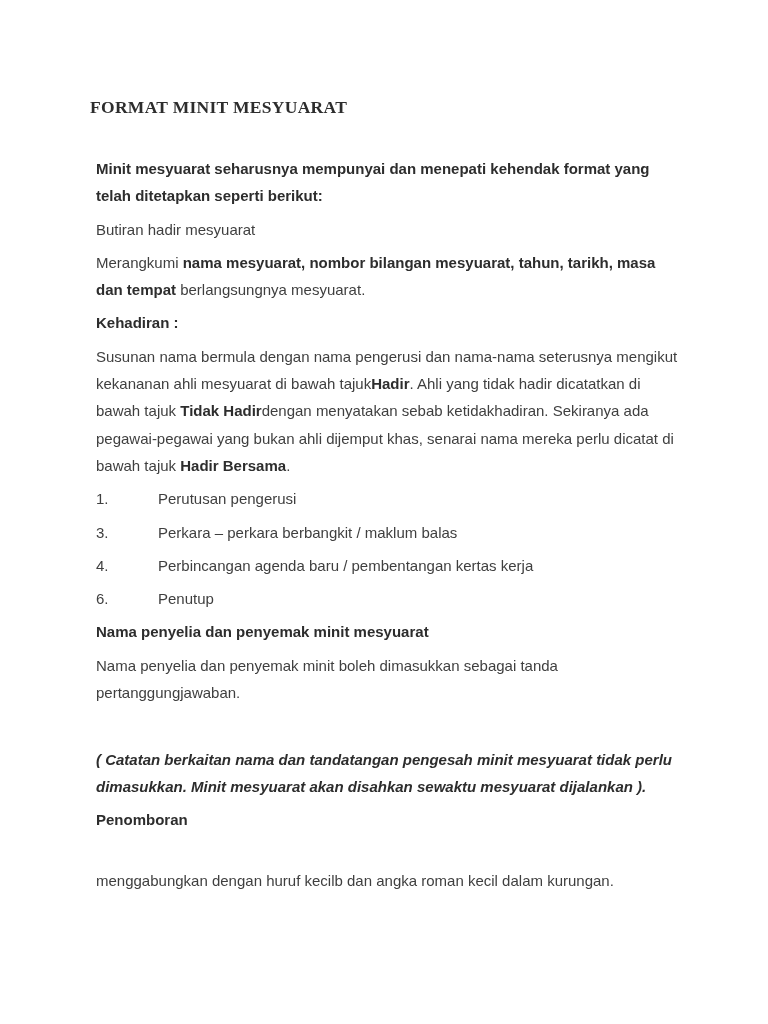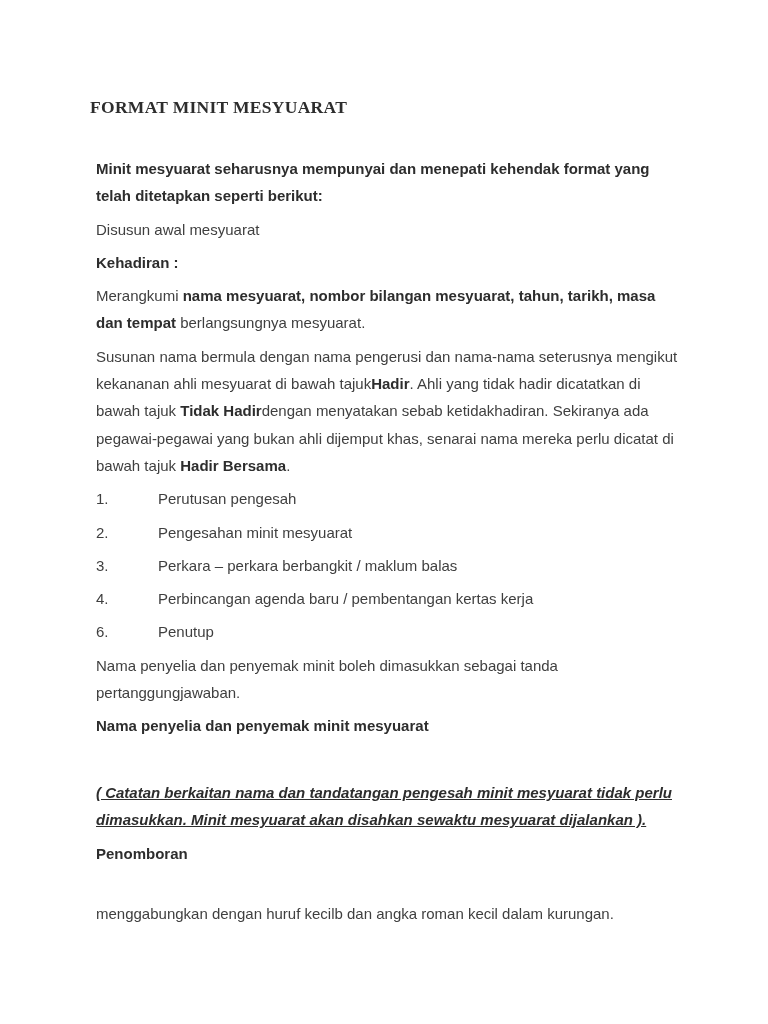--- a/index.html
+++ b/index.html
@@ -40,46 +40,44 @@
   .doc-body p {
     margin: 6px;
     padding: 0;
   }
   .doc-body .b {
     font-weight: 700;
     color: #2d2d2d;
   }
   .doc-body .i {
     font-style: italic;
-    text-decoration: underline;
   }
   .doc-body .num {
     display: inline-block;
     width: 62px;
   }
   .doc-body .spacer {
     height: 27.3px;
   }
 </style>
 </head>
 <body>
 
 <div class="page">
   <h1 class="doc-title">FORMAT MINIT MESYUARAT</h1>
   <div class="doc-body">
       <p><span class="b">Minit mesyuarat seharusnya mempunyai dan menepati kehendak format yang</span><br><span class="b">telah ditetapkan seperti berikut:</span></p>
-      <p><span>Disusun awal mesyuarat</span></p>
+      <p><span>Butiran hadir mesyuarat</span></p>
+      <p><span>Merangkumi </span><span class="b">nama mesyuarat, nombor bilangan mesyuarat, tahun, tarikh, masa</span><br><span class="b">dan tempat</span><span> berlangsungnya mesyuarat.</span></p>
       <p><span class="b">Kehadiran :</span></p>
-      <p><span>Merangkumi </span><span class="b">nama mesyuarat, nombor bilangan mesyuarat, tahun, tarikh, masa</span><br><span class="b">dan tempat</span><span> berlangsungnya mesyuarat.</span></p>
       <p><span>Susunan nama bermula dengan nama pengerusi dan nama-nama seterusnya mengikut</span><br><span>kekananan ahli mesyuarat di bawah tajuk</span><span class="b">Hadir</span><span>. Ahli yang tidak hadir dicatatkan di</span><br><span>bawah tajuk </span><span class="b">Tidak Hadir</span><span>dengan menyatakan sebab ketidakhadiran. Sekiranya ada</span><br><span>pegawai-pegawai yang bukan ahli dijemput khas, senarai nama mereka perlu dicatat di</span><br><span>bawah tajuk </span><span class="b">Hadir Bersama</span><span>.</span></p>
-      <p><span class="num">1.</span><span>Perutusan pengesah</span></p>
-      <p><span class="num">2.</span><span>Pengesahan minit mesyuarat</span></p>
+      <p><span class="num">1.</span><span>Perutusan pengerusi</span></p>
       <p><span class="num">3.</span><span>Perkara – perkara berbangkit / maklum balas</span></p>
       <p><span class="num">4.</span><span>Perbincangan agenda baru / pembentangan kertas kerja</span></p>
       <p><span class="num">6.</span><span>Penutup</span></p>
+      <p><span class="b">Nama penyelia dan penyemak minit mesyuarat</span></p>
       <p><span>Nama penyelia dan penyemak minit boleh dimasukkan sebagai tanda</span><br><span>pertanggungjawaban.</span></p>
-      <p><span class="b">Nama penyelia dan penyemak minit mesyuarat</span></p>
       <div class="spacer"></div>
       <p><span class="b i">( Catatan berkaitan nama dan tandatangan pengesah minit mesyuarat tidak perlu</span><br><span class="b i">dimasukkan. Minit mesyuarat akan disahkan sewaktu mesyuarat dijalankan ).</span></p>
       <p><span class="b">Penomboran</span></p>
       <p><br><span>menggabungkan dengan huruf kecilb dan angka roman kecil dalam kurungan.</span></p>
     </div>
 </div>
 
 </body></html>

